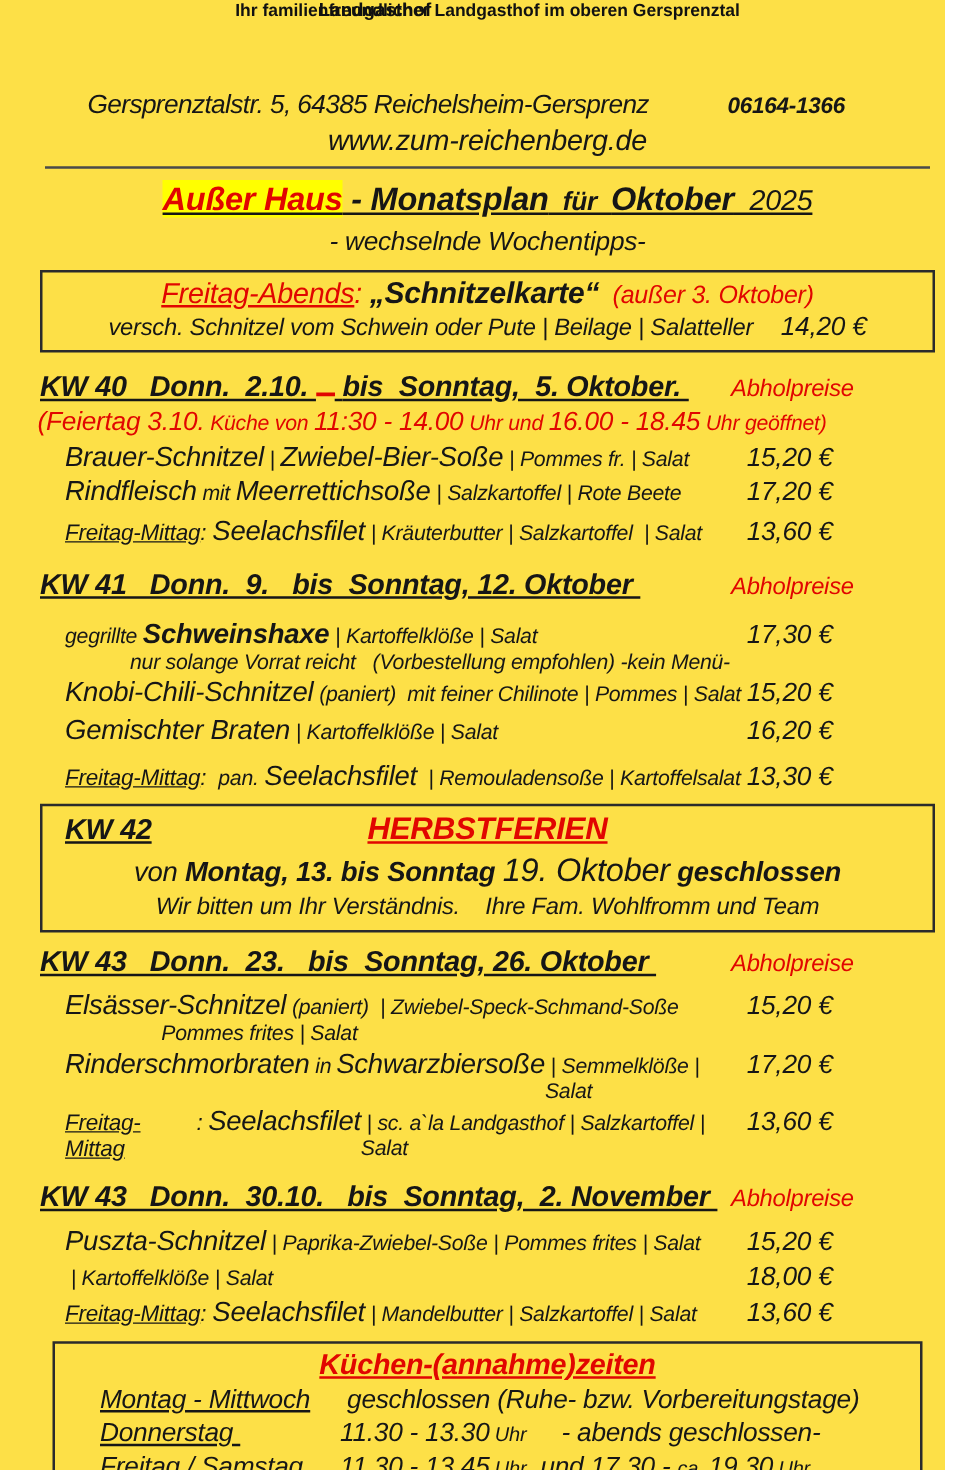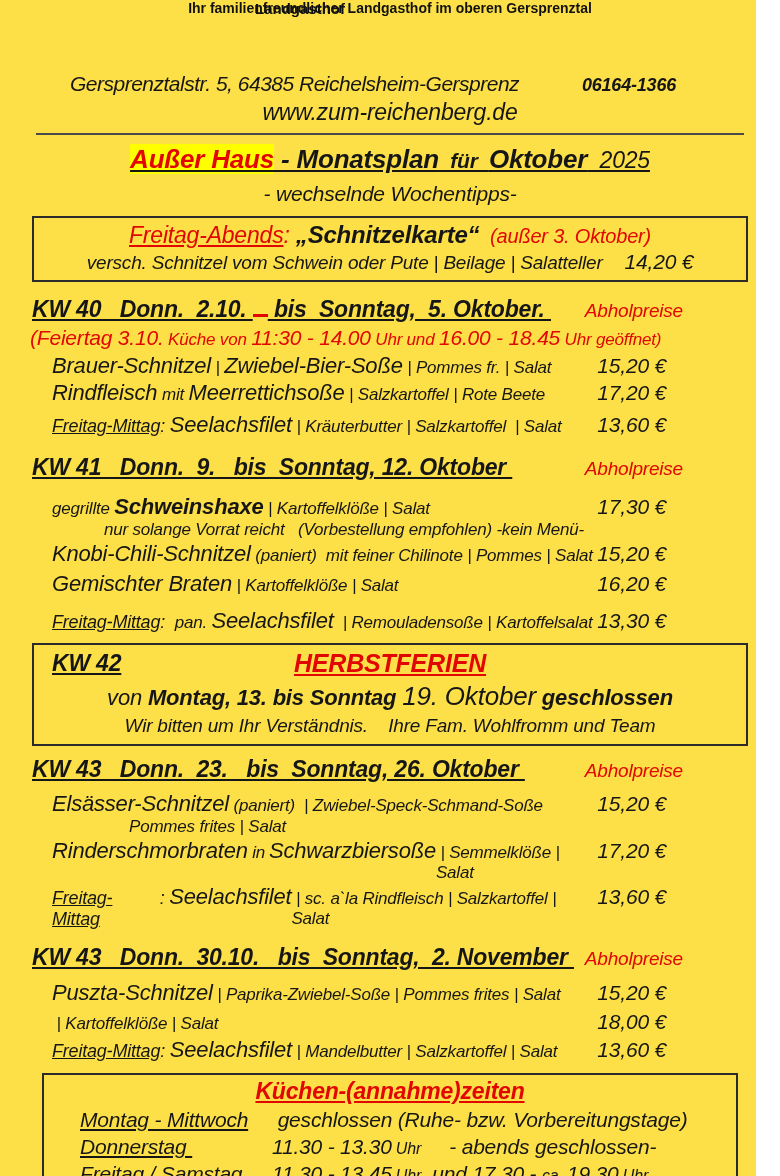--- a/index.html
+++ b/index.html
@@ -199,21 +199,21 @@
     <span class="dn" data-bind="kw43a.d2.n1">Rinderschmorbraten</span>
       <span class="ds" data-bind="kw43a.d2.s1"> in </span>
       <span class="dn" data-bind="kw43a.d2.n2">Schwarzbiersoße</span>
       <span class="ds" data-bind="kw43a.d2.s2"> | Semmelklöße | Salat</span>
     <span class="price" data-bind="kw43a.d2.price">17,20 €</span>
   </div>
   <div class="dish-row">
     <span class="dlabel" data-bind="kw43a.d3.label">Freitag-Mittag</span>
       <span class="dcolon" data-bind="kw43a.d3.colon">: </span>
       <span class="dn" data-bind="kw43a.d3.n1">Seelachsfilet</span>
-      <span class="ds" data-bind="kw43a.d3.s1"> | sc. a`la Rindfleisch | Salzkartoffel | Salat</span>
+      <span class="ds" data-bind="kw43a.d3.s1"> | sc. a`la Landgasthof | Salzkartoffel | Salat</span>
     <span class="price" data-bind="kw43a.d3.price">13,60 €</span>
   </div>
 
   <div class="kw-row" style="margin-top:14px;">
     <span class="kw-title" data-bind="kw43b.title">KW 43   Donn.  30.10.   bis  Sonntag,  2. November </span>
     <span class="pricelabel" data-bind="kw43b.pricelabel">Abholpreise</span>
   </div>
   <div class="dish-row" style="margin-top:9px;">
     <span class="dn" data-bind="kw43b.d1.n1">Puszta-Schnitzel</span>
       <span class="ds" data-bind="kw43b.d1.s1"> | Paprika-Zwiebel-Soße | Pommes frites | Salat</span>

